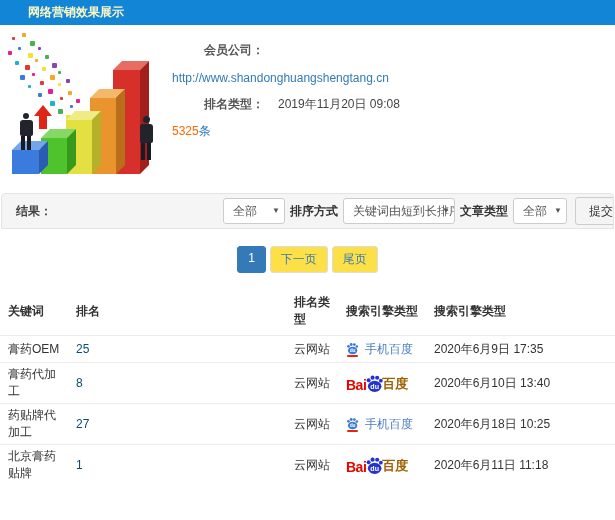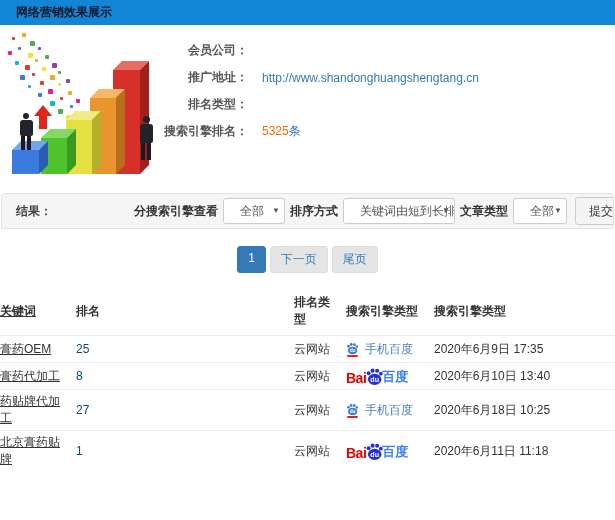--- a/index.html
+++ b/index.html
@@ -1,21 +1,21 @@
 <!DOCTYPE html>
 <html><head>
 <meta charset="utf-8">
 <style>
   * { margin:0; padding:0; box-sizing:border-box; }
   body { font-family:"Liberation Sans","DejaVu Sans",sans-serif; background:#fff; }
   .page { position:relative; width:615px; height:520px; overflow:hidden; background:#fff; }
 
   
-  .topbar { height:25px; background:#1385d6; color:#0f172a; font-size:12px; font-weight:bold;
-            line-height:25px; padding-left:16px; }
+  .topbar { height:25px; background:#1385d6; color:#fef9c3; font-size:12px; font-weight:bold;
+            line-height:25px; padding-left:28px; }
 
   
   .info-section { position:relative; height:168px; }
   .chart-graphic { position:absolute; left:0; top:2px; width:190px; height:158px; }
   .bar3d { position:absolute; bottom:11px; }
   .bar3d .front { position:absolute; left:0; bottom:0; width:100%; height:100%; }
   .bar3d .top { position:absolute; left:0; top:-9px; width:100%; height:9px;
                 transform:skewX(-45deg); transform-origin:0 100%; }
   .bar3d .side { position:absolute; left:100%; top:0; width:9px; height:100%;
                  transform:skewY(-45deg); transform-origin:0 0; }
@@ -44,60 +44,60 @@
 
   .up-arrow { position:absolute; left:34px; top:78px; z-index:9; }
   .up-arrow .tri { width:0; height:0; border-left:9px solid transparent;
                    border-right:9px solid transparent; border-bottom:11px solid #e02417; }
   .up-arrow .stem { width:8px; height:13px; background:#e02417; margin:0 auto; }
 
   .confetti span { position:absolute; border-radius:1px; }
 
   .info-fields { margin-left:158px; padding-top:12px; }
   .field { display:flex; align-items:center; height:27px; font-size:12px; }
-  .field .lbl { width:90px; text-align:right; font-weight:bold; color:#555; }
+  .field .lbl { width:90px; text-align:right; font-weight:bold; color:#555;margin-left:16px; }
   .field .val { margin-left:14px; color:#444; }
   .field .val.link { color:#337ab7; text-decoration:none; cursor:pointer; }
   .rank-count { color:#ff6600; }
   .rank-unit { color:#337ab7; }
 
   
   .filter-bar { height:36px; margin:0 1px; background:#f5f5f5; border:1px solid #e4e4e4;
                 border-radius:4px 4px 0 0; display:flex; align-items:center;
                 justify-content:space-between; padding-left:14px; overflow:hidden; }
   .filter-bar .result-lbl { font-size:12px; font-weight:bold; color:#444; }
   .filter-right { display:flex; align-items:center; margin-right:-14px; }
   .filter-right .flabel { font-size:12px; font-weight:bold; color:#333; margin:0 5px; white-space:nowrap; }
   .selectbox { position:relative; height:26px; line-height:24px; background:#fff;
                border:1px solid #ccc; border-radius:3px; font-size:12px; color:#555;
-               padding:0 16px 0 16px; white-space:nowrap; overflow:hidden; cursor:pointer; }
+               padding:0 16px 0 9px; white-space:nowrap; overflow:hidden; cursor:pointer; }
   .selectbox .caret { position:absolute; right:4px; top:0; font-size:8px; color:#555; }
   .sb1 { width:62px; } .sb2 { width:112px; } .sb3 { width:54px; }
   .submit-btn { height:28px; margin-left:8px; padding:0 13px; background:#f4f4f4;
                 border:1px solid #ccc; border-radius:3px; font-size:12px; color:#333;
                 cursor:pointer; white-space:nowrap; }
 
   
   .pagination { display:flex; justify-content:center; gap:4px; margin-top:17px; }
   .page-btn { min-width:20px; padding:4px 10px; border:1px solid #ddd; border-radius:3px;
-              background:#e5e5e5; color:#337ab7; font-size:12px; text-align:center; cursor:pointer; }
+              background:#fde047; color:#337ab7; font-size:12px; text-align:center; cursor:pointer; }
   .page-btn.active { background:#337ab7; border-color:#337ab7; color:#fff; }
 
   
   .results-table { width:100%; border-collapse:collapse; table-layout:fixed; margin-top:14px; }
   .results-table th { font-size:12px; font-weight:bold; color:#333; text-align:left;
                       padding:7px 6px; }
   .results-table td { font-size:12px; color:#333; padding:3px 6px; height:27px;
                       border-top:1px solid #ededed; vertical-align:middle; }
-  .results-table th:first-child, .results-table td:first-child { padding-left:0;text-decoration:underline; }
+  .results-table th:first-child, .results-table td:first-child { padding-left:8px; }
   .rank-link { color:#0c4a6e; text-decoration:none; cursor:pointer; }
 
   .baidu-logo { display:inline-flex; align-items:flex-end;text-align:center; }
   .baidu-logo .bai { color:#e10600; font-weight:bold; font-size:14px; letter-spacing:-0.5px; }
-  .baidu-logo .cn { color:#3b82f6; font-weight:bold; font-size:13px; margin-left:-2px; }
+  .baidu-logo .cn { color:#a16207; font-weight:bold; font-size:13px; margin-left:-2px; }
   .baidu-logo svg { margin:0 0 0 -1px; }
   .mobile-baidu { display:inline-flex; align-items:center; }
   .mobile-baidu .micon { display:inline-flex; flex-direction:column; align-items:center; }
   .mobile-baidu .redbar { width:11px; height:2px; background:#e02417; border-radius:1px; margin-top:0px; }
   .mobile-baidu .mlabel { color:#4a7fc1; font-size:12px; margin-left:6px; }
 </style>
 </head>
 <body>
 
 <div class="page">
@@ -184,37 +184,35 @@
             <i></i>
             <i></i>
           </div>
         </div>
     </div>
     <div class="info-fields">
       <div class="field">
         <span class="lbl">会员公司：</span>
       </div>
       <div class="field">
-        <span class="lbl">推广地址：</span>
         <a class="val link">http://www.shandonghuangshengtang.cn</a>
       </div>
       <div class="field">
         <span class="lbl">排名类型：</span>
+        <span class="val">2019年11月20日 09:08</span>
       </div>
       <div class="field">
-        <span class="lbl">搜索引擎排名：</span>
         <span class="val"><span class="rank-count">5325</span><span class="rank-unit">条</span></span>
       </div>
     </div>
   </div>
 
   <div class="filter-bar">
     <span class="result-lbl">结果：</span>
     <div class="filter-right">
-      <span class="flabel">分搜索引擎查看</span>
       <div class="selectbox sb1">
         <span>全部</span>
         <span class="caret">▼</span>
       </div>
       <span class="flabel">排序方式</span>
       <div class="selectbox sb2">
         <span>关键词由短到长排序</span>
         <span class="caret">▼</span>
       </div>
       <span class="flabel">文章类型</span>

